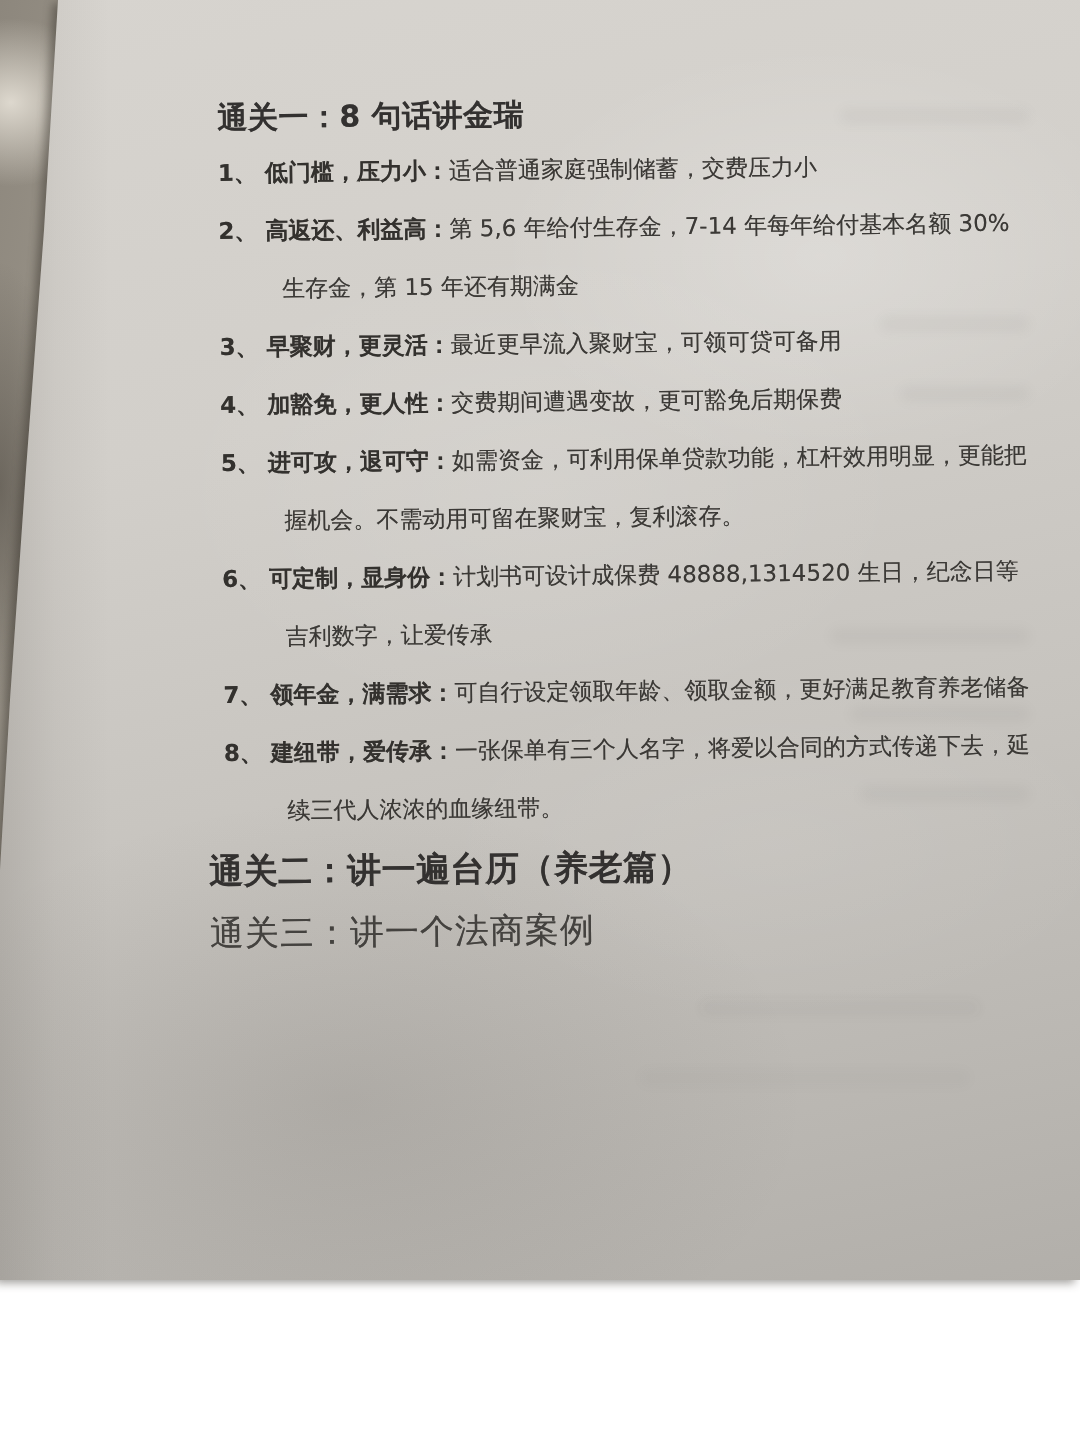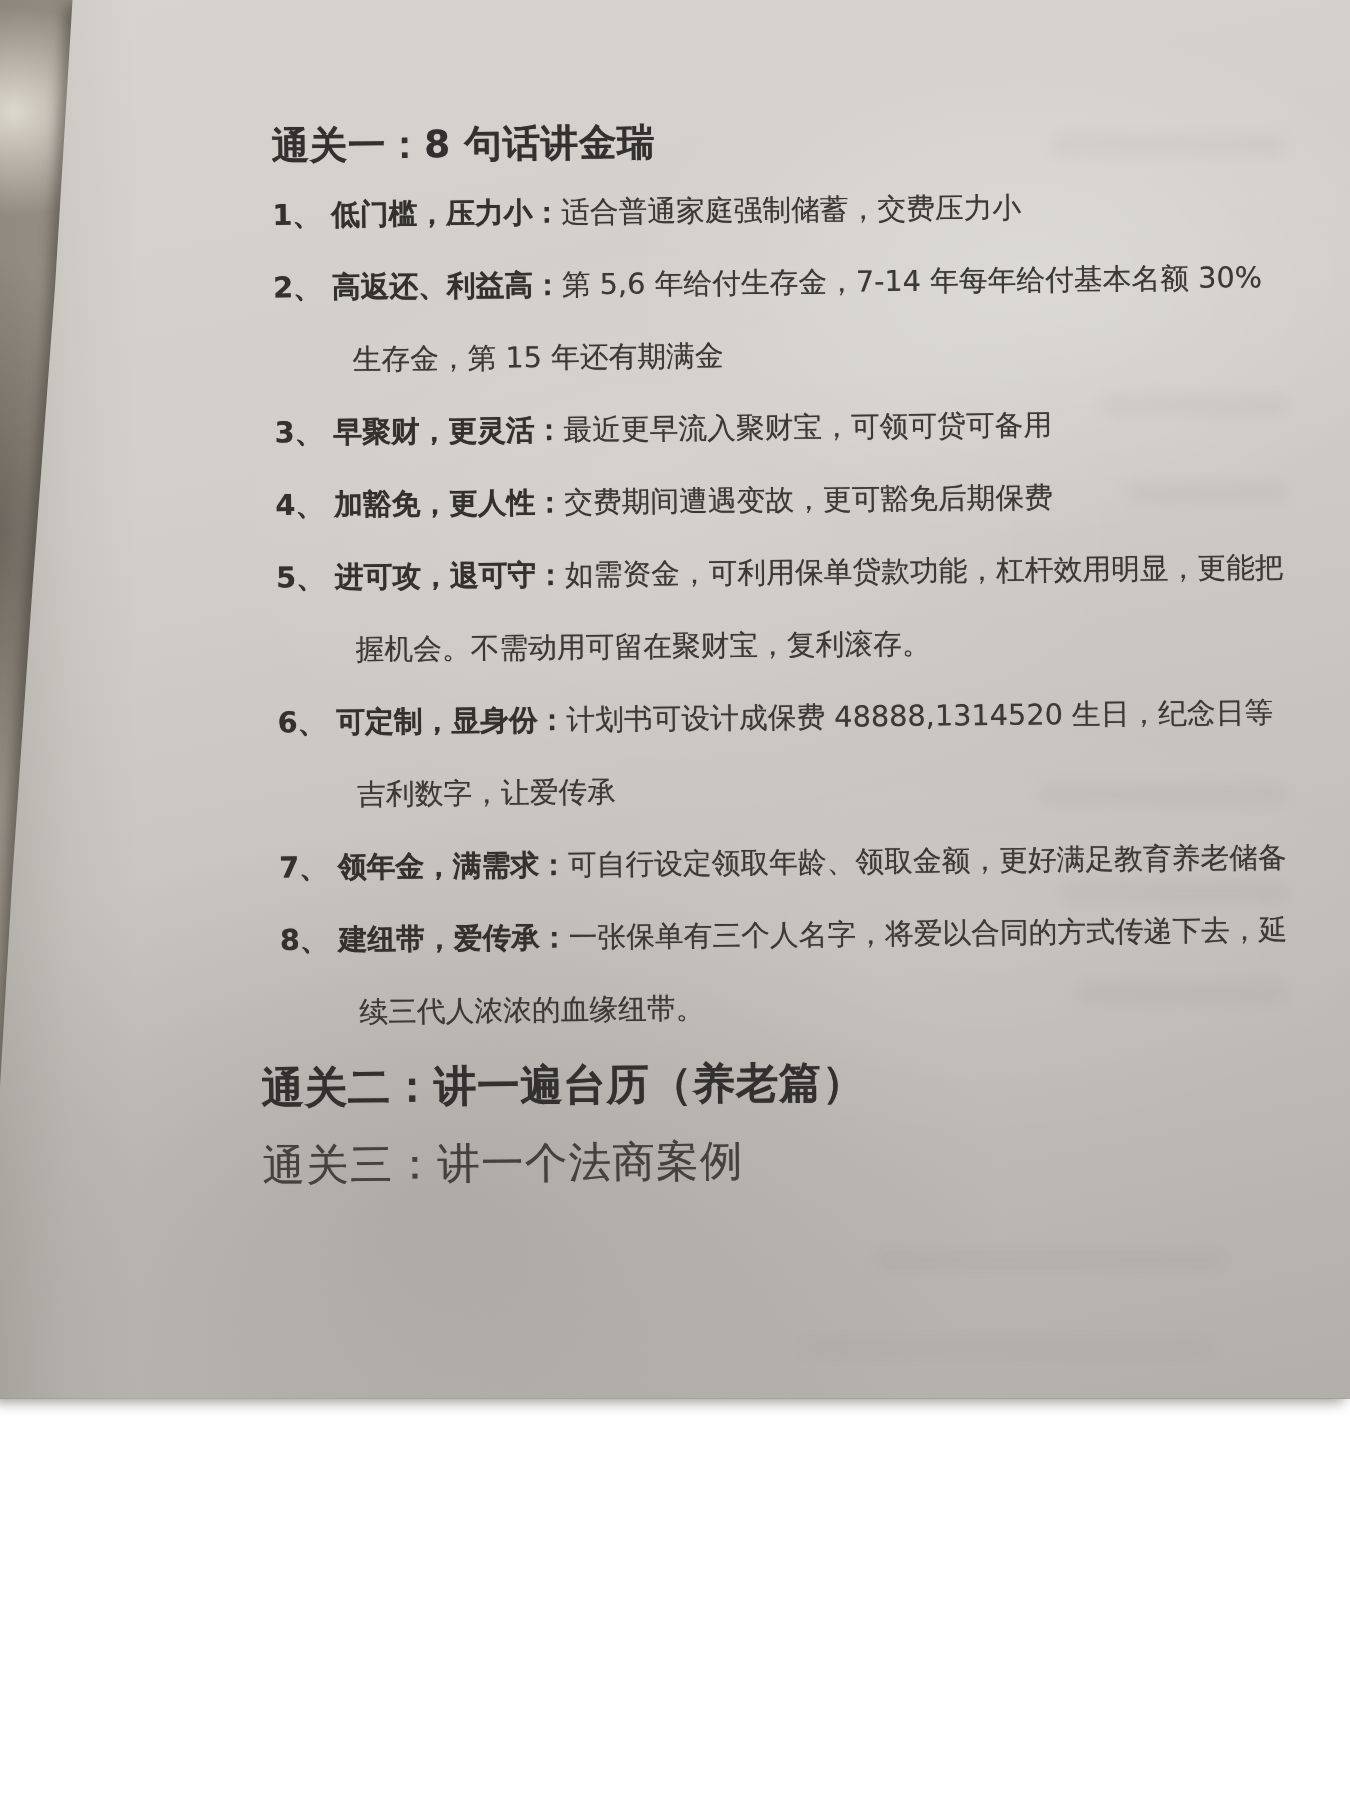--- a/index.html
+++ b/index.html
@@ -4,21 +4,21 @@
 <style>
   html, body {
     margin: 0; padding: 0;
     width: 1080px; height: 1440px;
     overflow: hidden;
     font-family: "DejaVu Sans", "Liberation Sans", sans-serif;
   }
   
   .scene {
     position: relative;
-    width: 1080px; height: 1119px;
+    width: 1080px; height: 1280px;
     background:
       radial-gradient(ellipse 140px 120px at 1% 8%, rgba(235,230,220,0.85), transparent 70%),
       radial-gradient(ellipse 90px 300px at 0% 38%, rgba(60,55,48,0.45), transparent 75%),
       linear-gradient(100deg, #8d877d 0%, #aaa498 28%, #968f85 55%, #7e786e 100%);
   }
   .paper-shadow-wrap {
     position: absolute; inset: 0;
     filter: drop-shadow(-5px 3px 5px rgba(45,40,34,0.45));
   }
   

